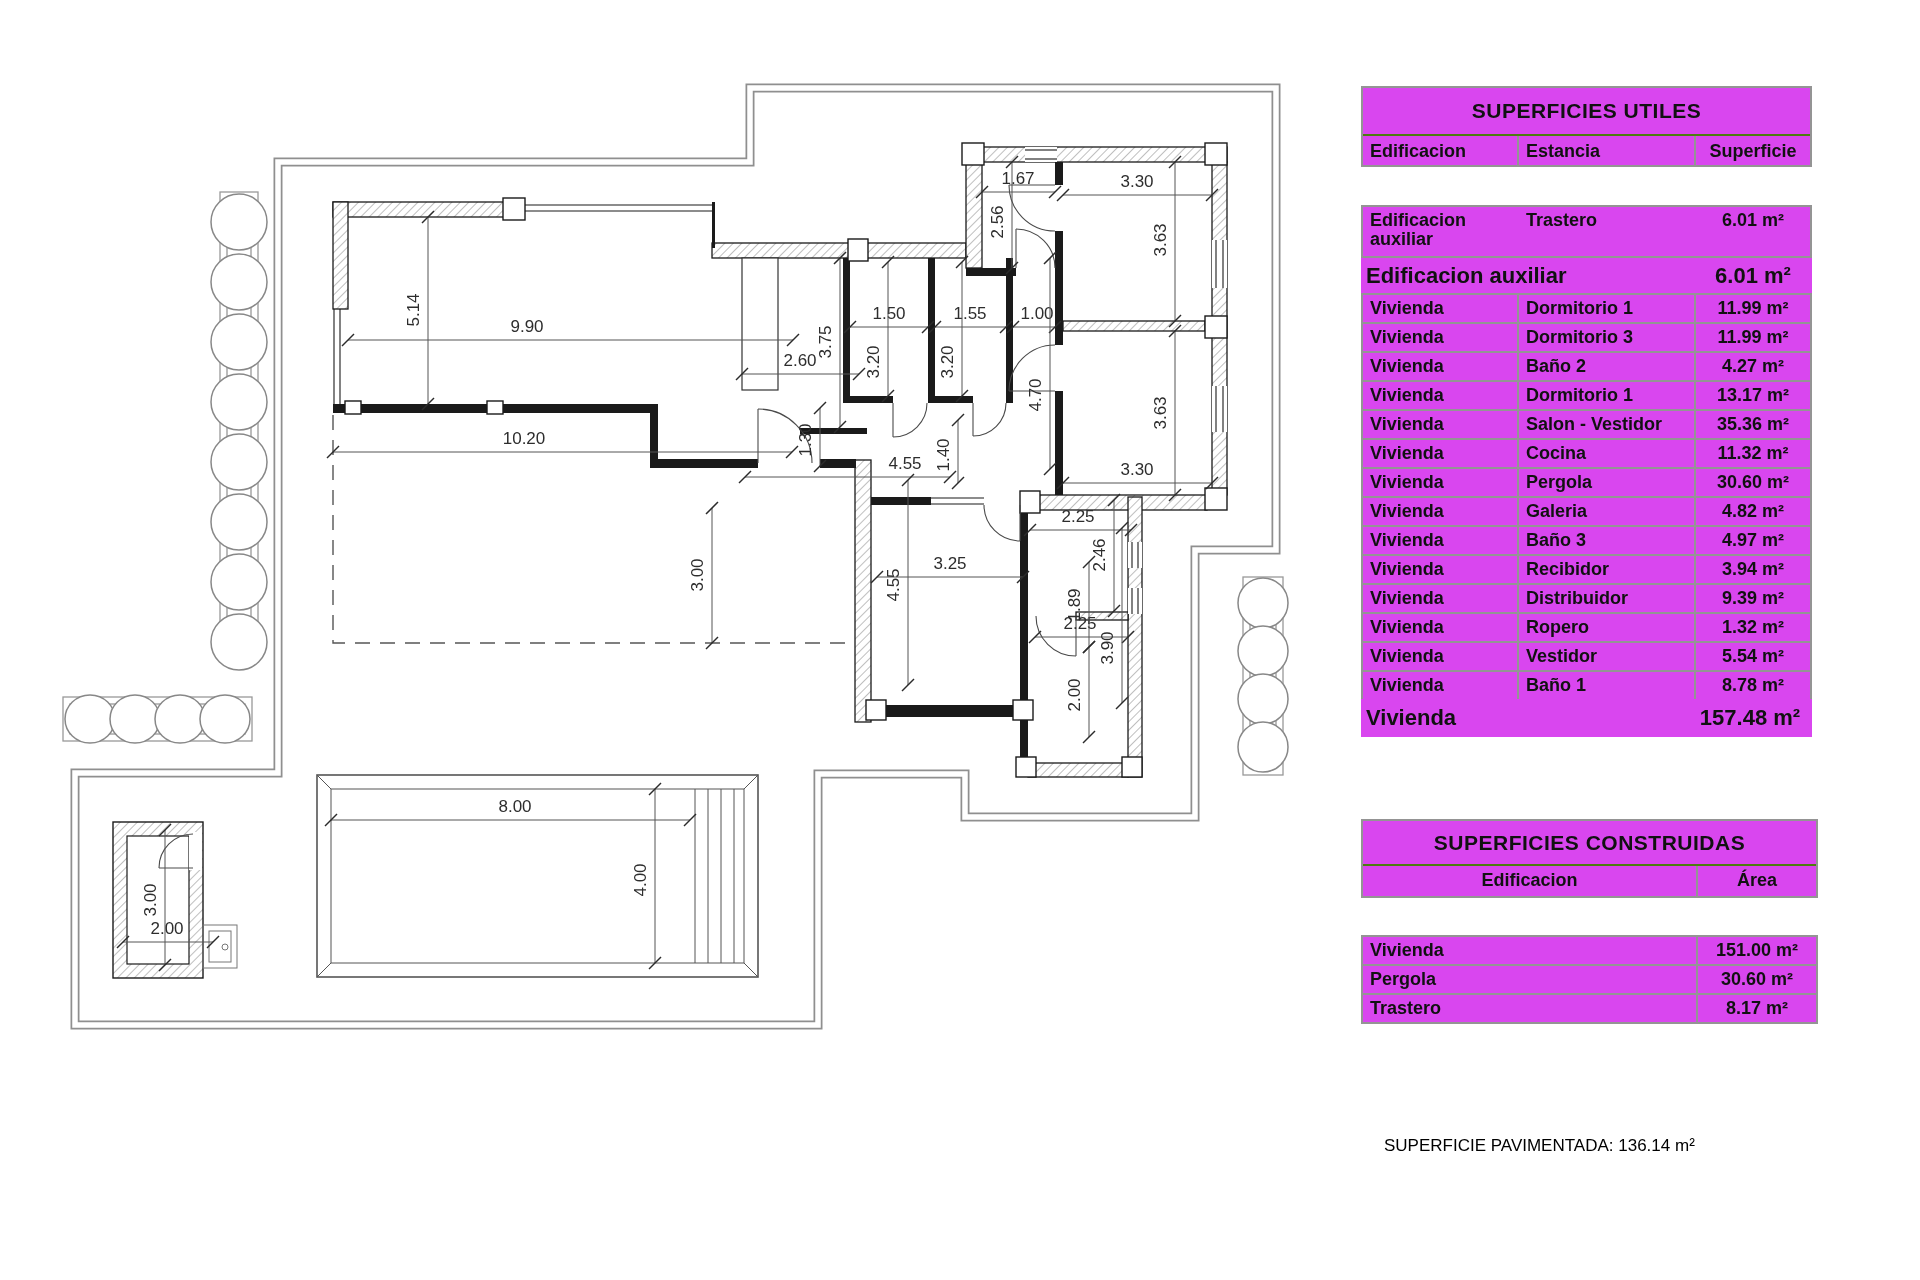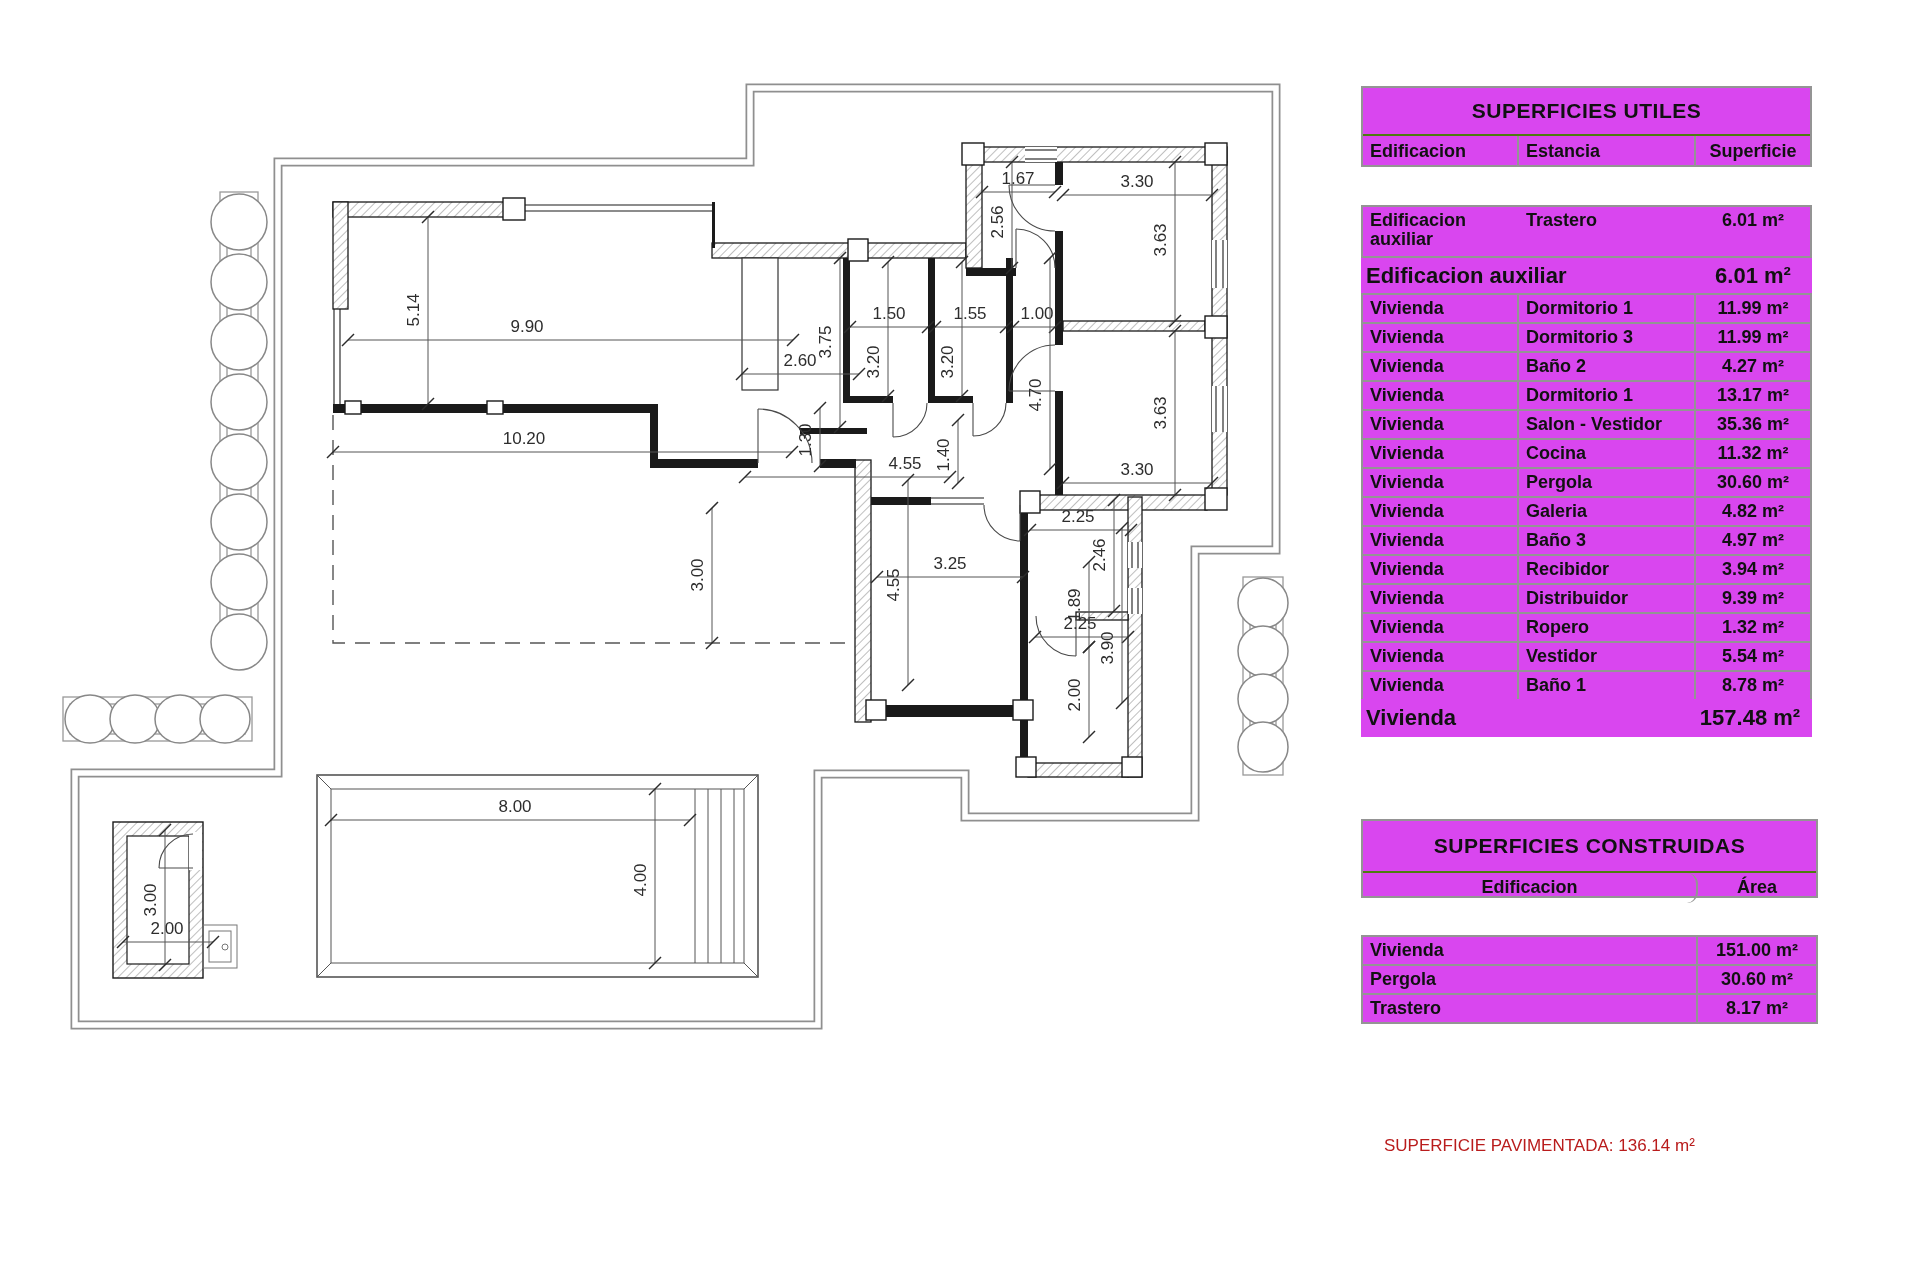--- a/index.html
+++ b/index.html
@@ -11,36 +11,36 @@
   .dimtick{stroke:#2b2b2b;stroke-width:1.5;}
   .dimtext{font:17px "Liberation Sans",sans-serif;fill:#2d2d2d;text-anchor:middle;}
   .door{stroke:#4a4a4a;stroke-width:1.1;fill:none;}
   
   .tblbox{position:absolute;box-sizing:border-box;background:#d946ef;color:#111;}
   .bordered{border:2px solid #949494;}
   .g3{display:grid;grid-template-columns:156px 177px 114px;}
   .g2{display:grid;grid-template-columns:335px 118px;}
   .cell{display:flex;align-items:center;box-sizing:border-box;font-weight:bold;font-size:18px;
         padding:0 0 0 7px;overflow:hidden;line-height:1.08;}
-  .cell.val{justify-content:center;padding:0;border-radius:11px;}
+  .cell.val{justify-content:center;padding:0;}
   .trow{border-bottom:2px solid #949494;}
   .trow:last-child{border-bottom:none;}
   .trow .cell{border-right:2px solid #949494;height:100%;}
   .trow .cell:last-child{border-right:none;}
   .titlecell{display:flex;align-items:center;justify-content:center;font-weight:bold;
              font-size:21px;letter-spacing:.5px;}
   .hdr{border-top:2px solid #4d7c0f;}
   .hdr .cell{border-right:2px solid #949494;}
   .hdr .cell:last-child{border-right:none;}
   .subrow{display:grid;grid-template-columns:333px 118px;align-items:center;}
   .subrow .lab{font-weight:bold;font-size:22px;padding-left:5px;}
   .subrow .v{font-weight:bold;font-size:22px;text-align:center;}
   .subrow .v.right{text-align:center;padding-right:6px;}
   .tall{align-items:flex-start;padding-top:4px;}
-  .note{position:absolute;font-size:17px;color:#b91c1c;font-weight:normal;}
+  .note{position:absolute;font-size:17px;color:#000000;font-weight:normal;}
 </style>
 </head>
 <body>
 
 <div class="page">
 
   <svg id="plan-svg" width="1360" height="1280" viewBox="0 0 1360 1280">
     <defs>
       <pattern id="hatch" width="6" height="6" patternUnits="userSpaceOnUse" patternTransform="rotate(45)">
         <rect width="6" height="6" fill="#ffffff"></rect>
@@ -514,21 +514,21 @@
       </div>
     </div>
 
   <div class="tblbox subrow" style="left:1361px;top:699px;width:451px;height:38px;">
     <div class="lab">Vivienda</div>
     <div class="v right">157.48 m²</div>
   </div>
 
 
   <div class="tblbox bordered" style="left:1361px;top:819px;width:457px;height:79px;">
-    <div class="titlecell" style="height:50px;">SUPERFICIES CONSTRUIDAS</div>
+    <div class="titlecell" style="height:43px;">SUPERFICIES CONSTRUIDAS</div>
     <div class="g2 hdr" style="height:30px;">
       <div class="cell val">Edificacion</div>
       <div class="cell val">Área</div>
     </div>
   </div>
 
   <div class="tblbox bordered" style="left:1361px;top:935px;width:457px;" id="t2-rows">
       <div class="trow g2" style="height: 27px;">
         <div class="cell">Vivienda</div>
         <div class="cell val">151.00 m²</div>

